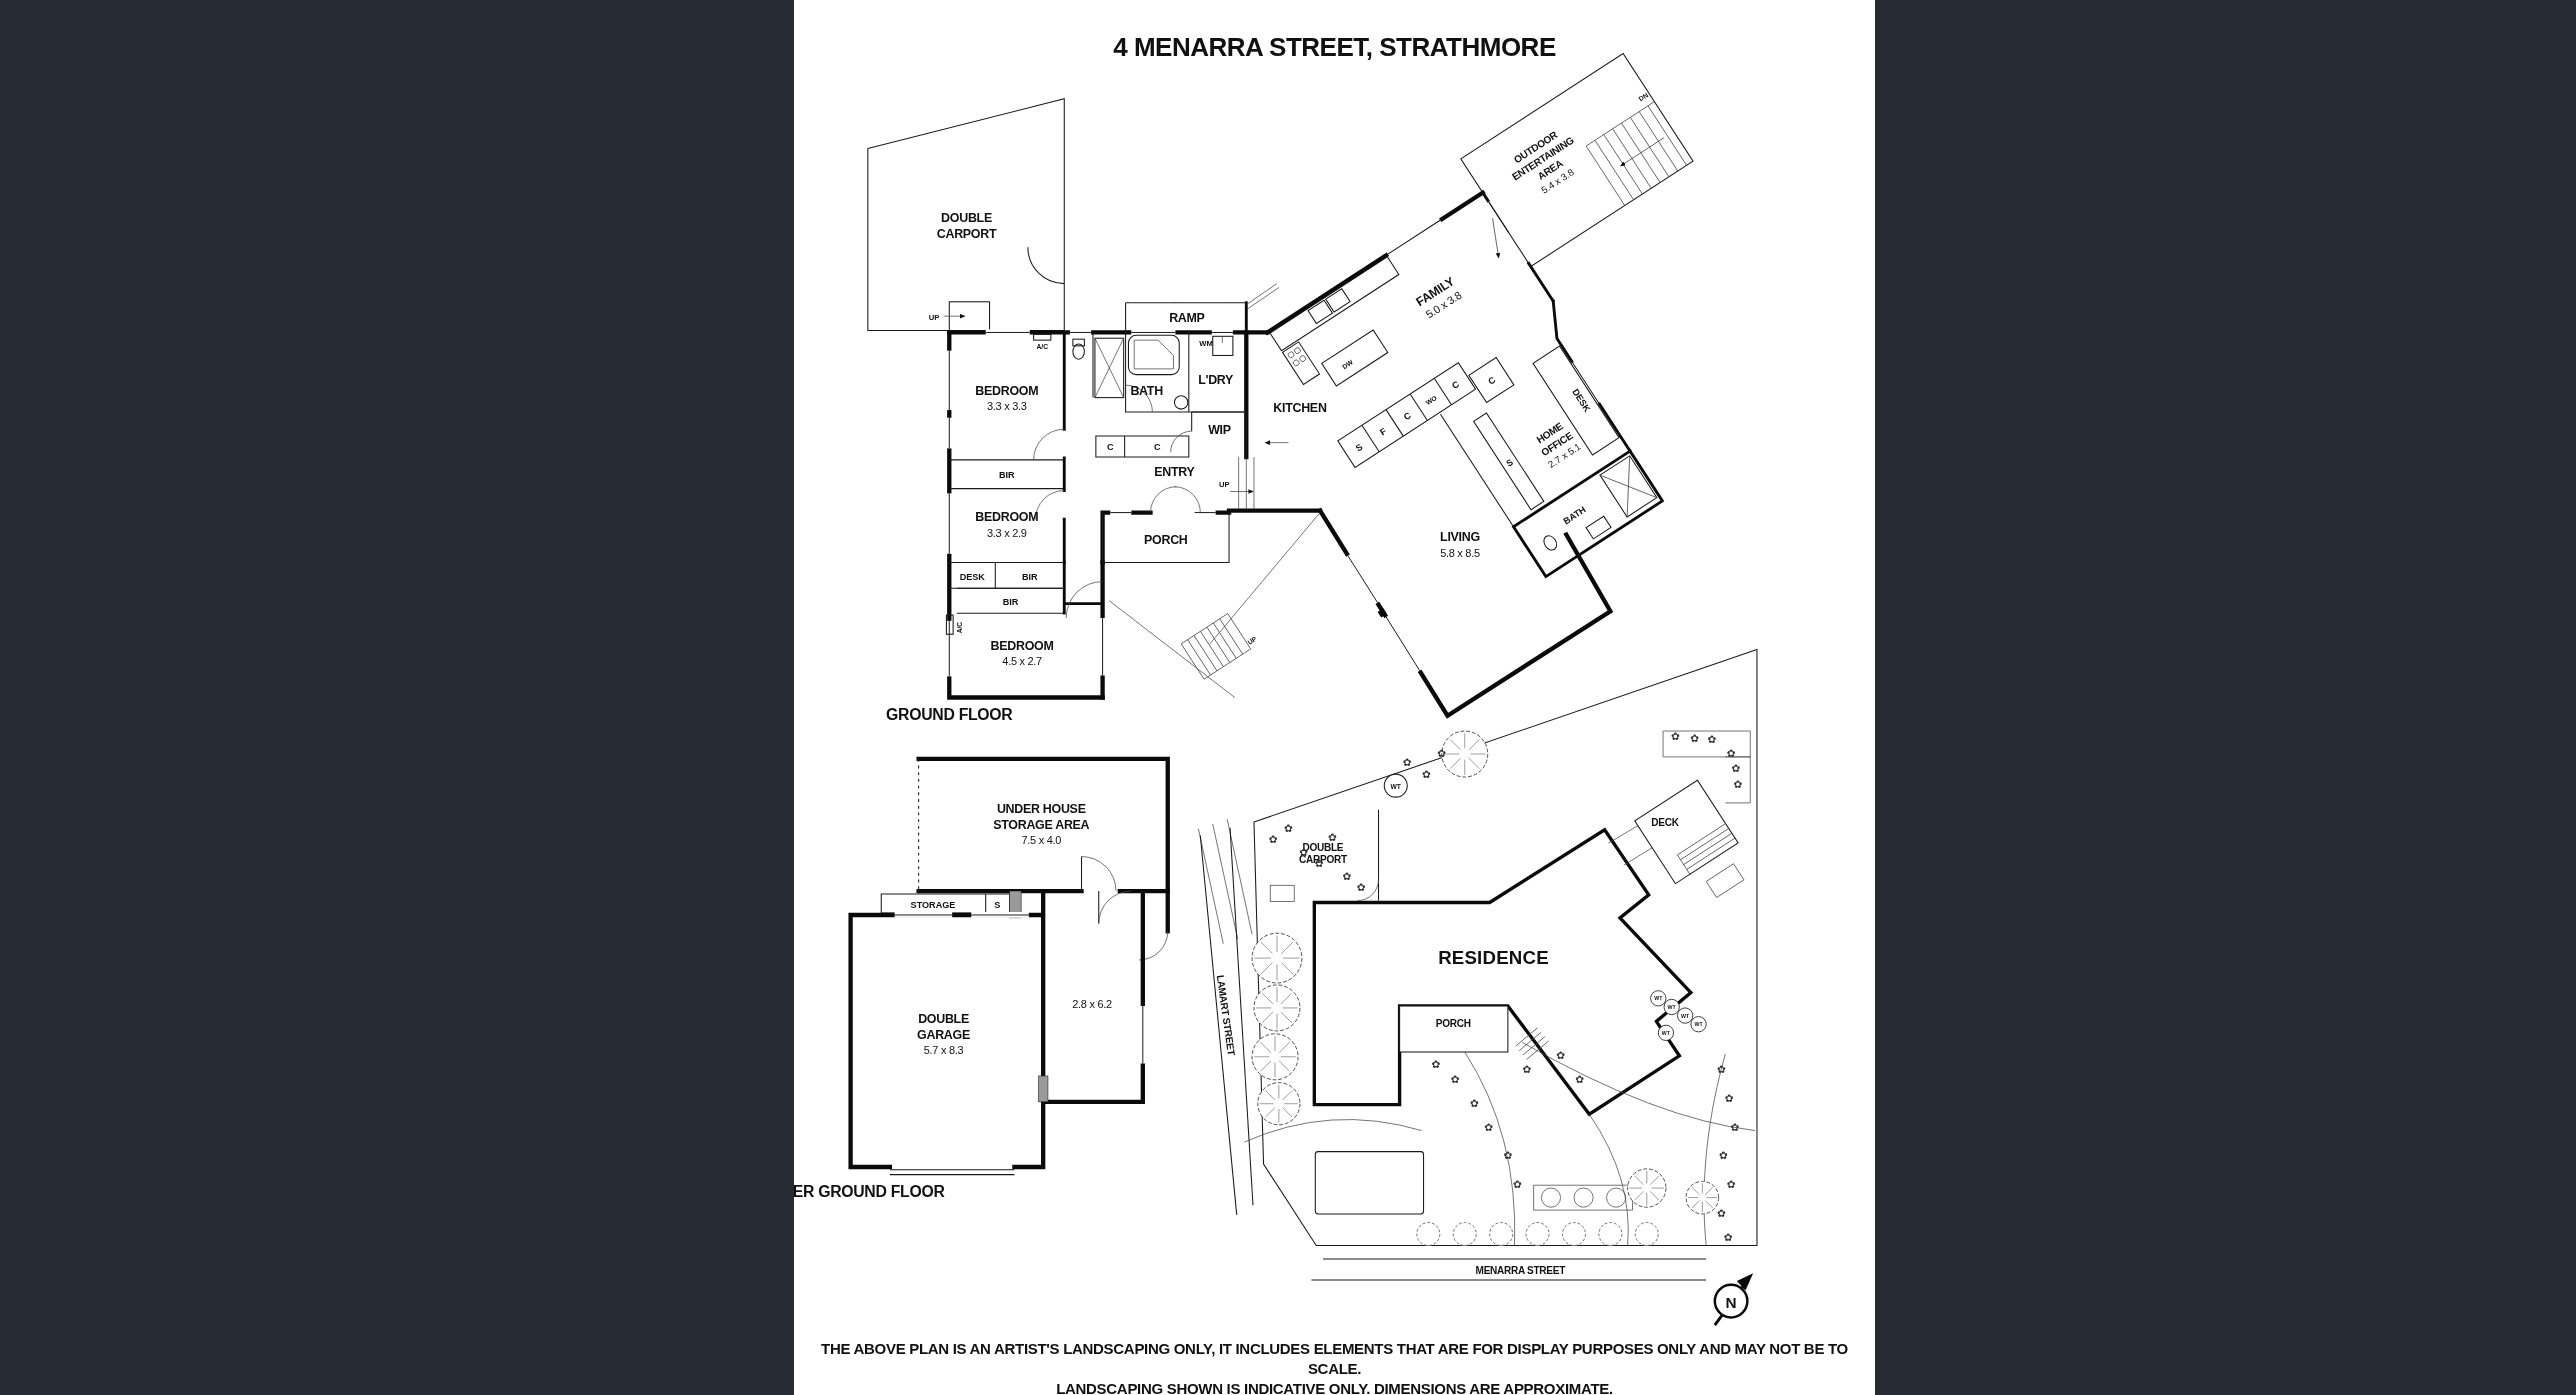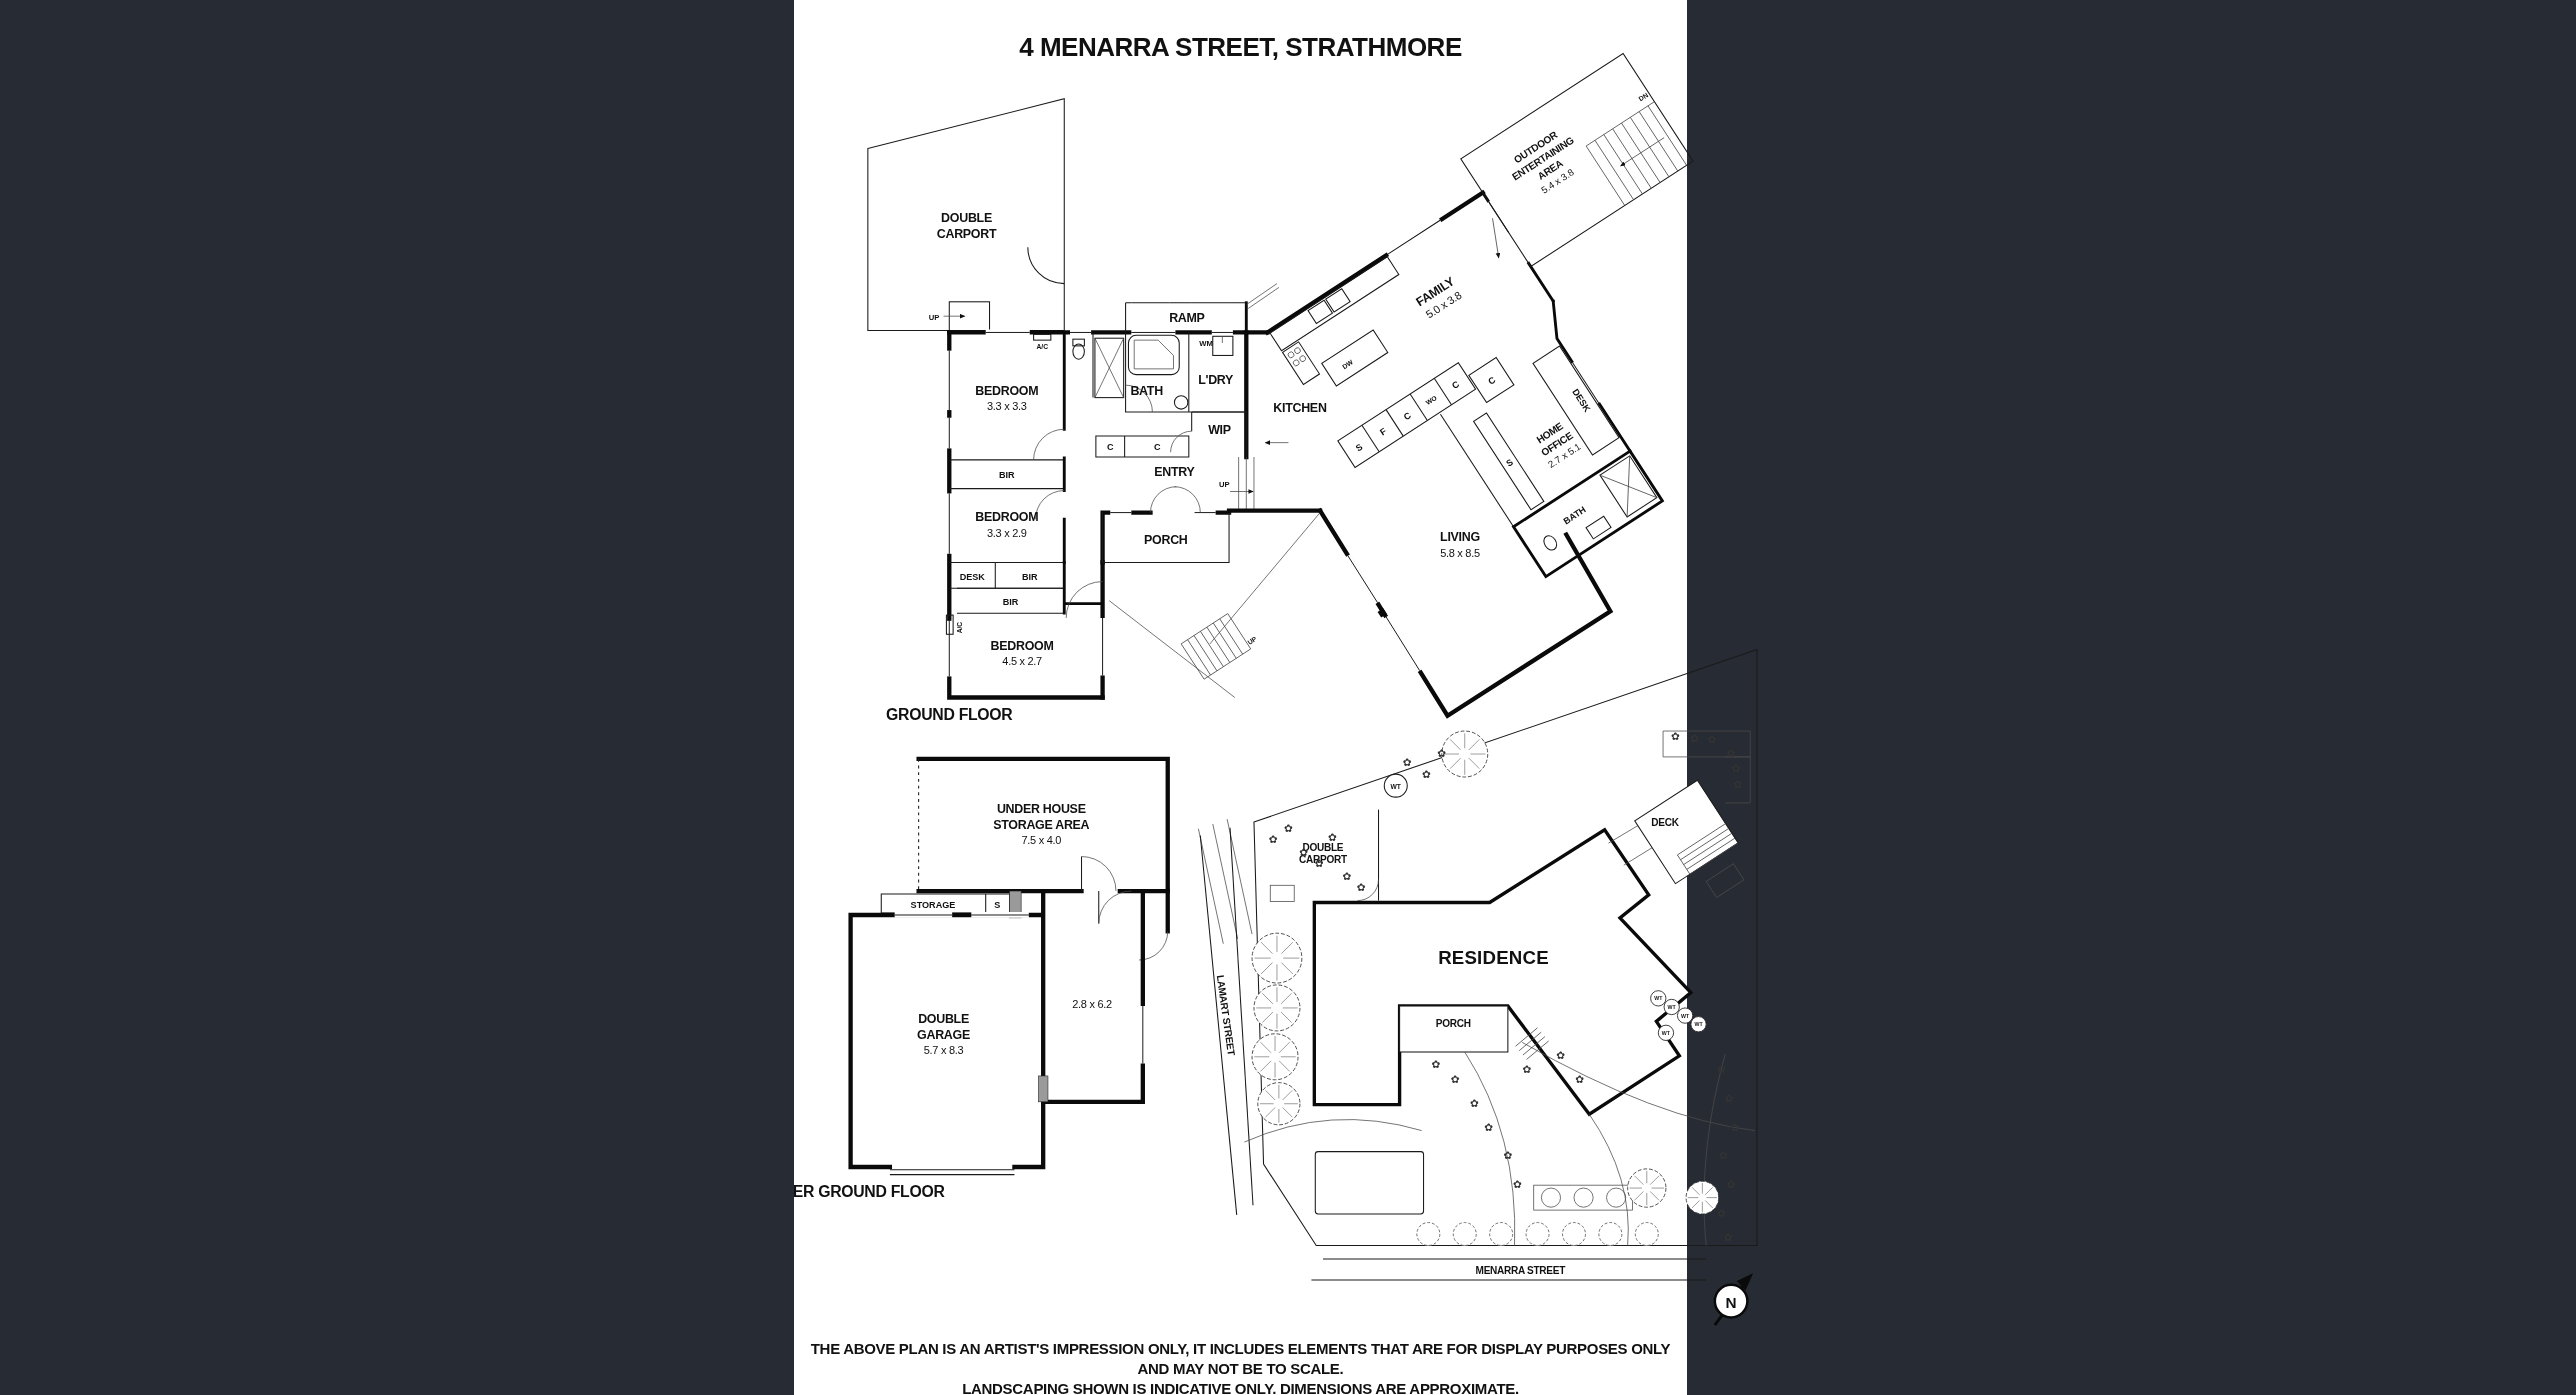--- a/index.html
+++ b/index.html
@@ -1,18 +1,18 @@
 <!DOCTYPE html>
 <html><head>
 <meta charset="utf-8">
 <style>
   html,body{margin:0;padding:0;background:#272b33;}
   #stage{position:relative;width:2576px;height:1395px;background:#272b33;overflow:hidden;
          font-family:"Liberation Sans",sans-serif;}
-  #sheet{position:absolute;left:794px;top:0;width:893px;height:1395px;background:#ffffff;}
+  #sheet{position:absolute;left:794px;top:0;width:1081px;height:1395px;background:#ffffff;}
   #title{position:absolute;left:0;right:0;top:32px;text-align:center;
          font-size:26px;font-weight:700;letter-spacing:-0.5px;color:#111;}
   #disclaimer{position:absolute;left:0;right:0;top:1339px;text-align:center;
          font-size:15px;font-weight:700;line-height:1.32;color:#111;letter-spacing:-0.3px;}
   svg{position:absolute;left:0;top:0;}
   svg text{font-family:"Liberation Sans",sans-serif;fill:#111;text-anchor:middle;}
   .r13{font-size:13px;font-weight:700;letter-spacing:-0.3px;}
   .d11{font-size:11.5px;letter-spacing:-0.3px;}
   .s10{font-size:10.5px;font-weight:700;letter-spacing:-0.3px;}
   .d10{font-size:10px;}
@@ -552,18 +552,18 @@
 
       <g>
         <line x1="961" y1="1383" x2="994" y2="1338" stroke="#0a0a0a" stroke-width="3"></line>
         <polygon points="1001,1329 984,1337 993,1347" fill="#0a0a0a"></polygon>
         <circle cx="978" cy="1358" r="17" fill="#fff" stroke="#0a0a0a" stroke-width="2.6"></circle>
         <text x="978" y="1365" style="font-size:16px;font-weight:700;">N</text>
       </g>
     </svg>
 
     <div id="disclaimer">
-      <div>THE ABOVE PLAN IS AN ARTIST'S IMPRESSION ONLY, IT INCLUDES ELEMENTS THAT ARE FOR DISPLAY PURPOSES ONLY AND MAY NOT BE TO SCALE.</div>
+      <div>THE ABOVE PLAN IS AN ARTIST'S LANDSCAPING ONLY, IT INCLUDES ELEMENTS THAT ARE FOR DISPLAY PURPOSES ONLY AND MAY NOT BE TO SCALE.</div>
       <div>LANDSCAPING SHOWN IS INDICATIVE ONLY. DIMENSIONS ARE APPROXIMATE.</div>
     </div>
   </div>
 </div>
 
 
 </body></html>

